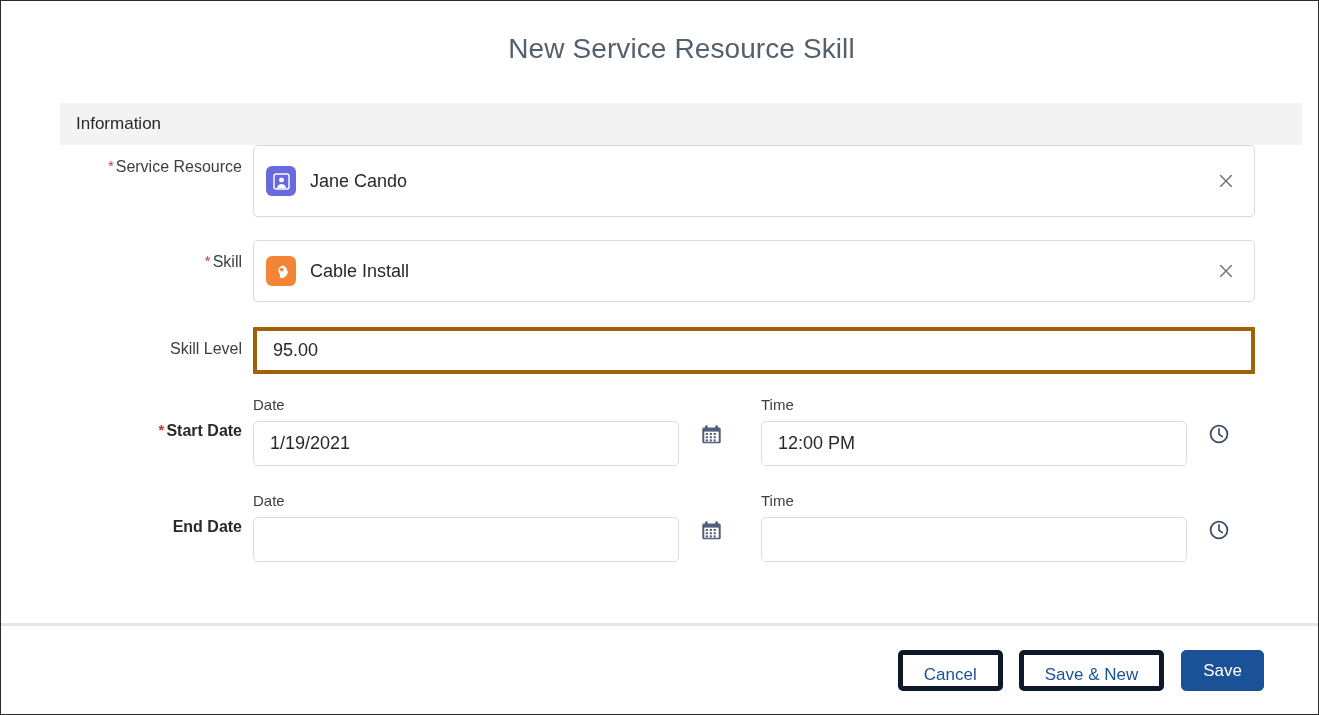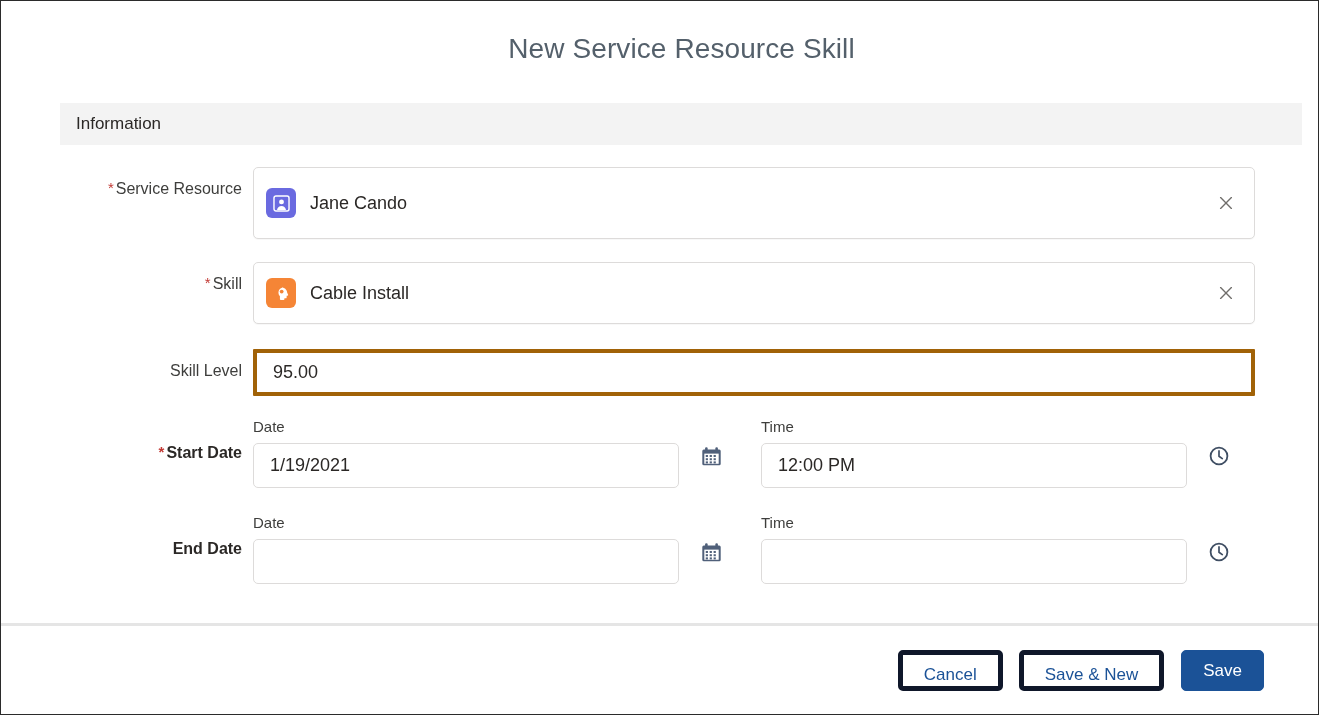--- a/index.html
+++ b/index.html
@@ -61,21 +61,21 @@
 
   .form {
     padding: 0 0 0 0;
   }
 
   .field-row {
     display: flex;
     align-items: flex-start;
     padding-left: 22px;
   }
-  .row-sr   { margin-top: 22px; }
+  .row-sr   { }
   .row-skill{ margin-top: 23px; }
   .row-lvl  { margin-top: 25px; }
   .row-start{ margin-top: 22px; }
   .row-end  { margin-top: 26px; }
 
   .field-label {
     width: 193px;
     flex: 0 0 193px;
     text-align: right;
     padding-right: 11px;

